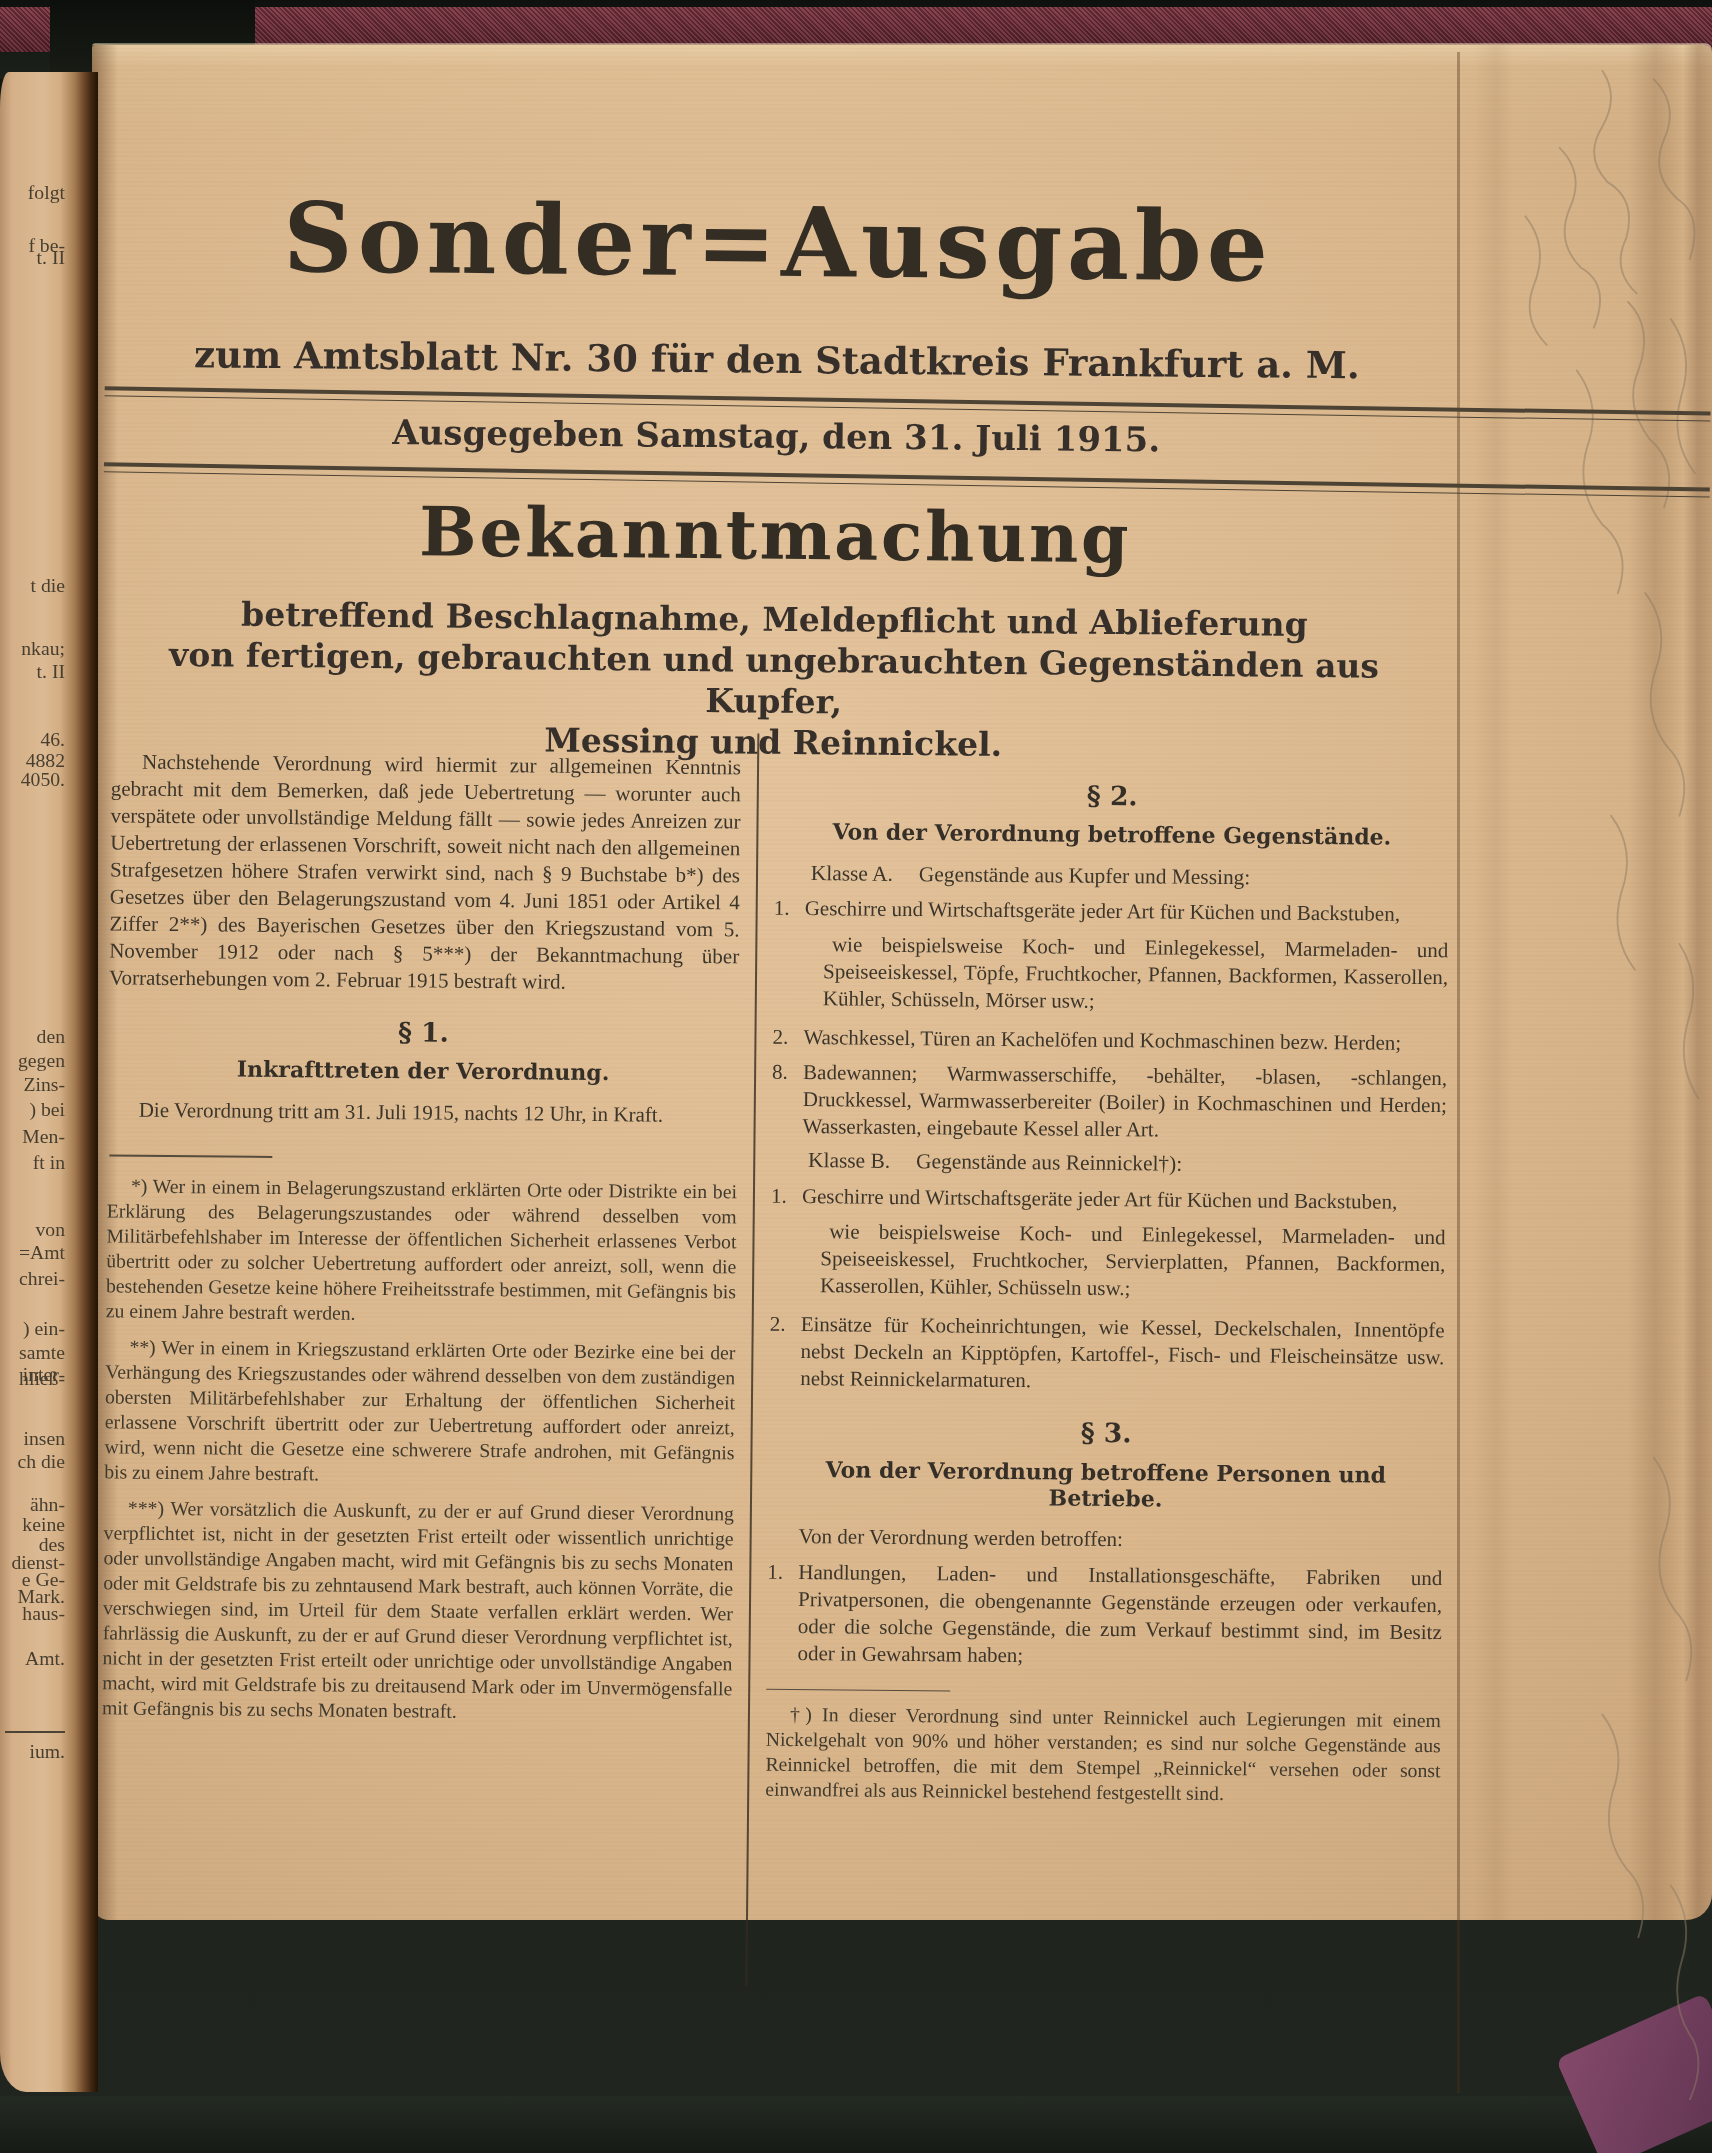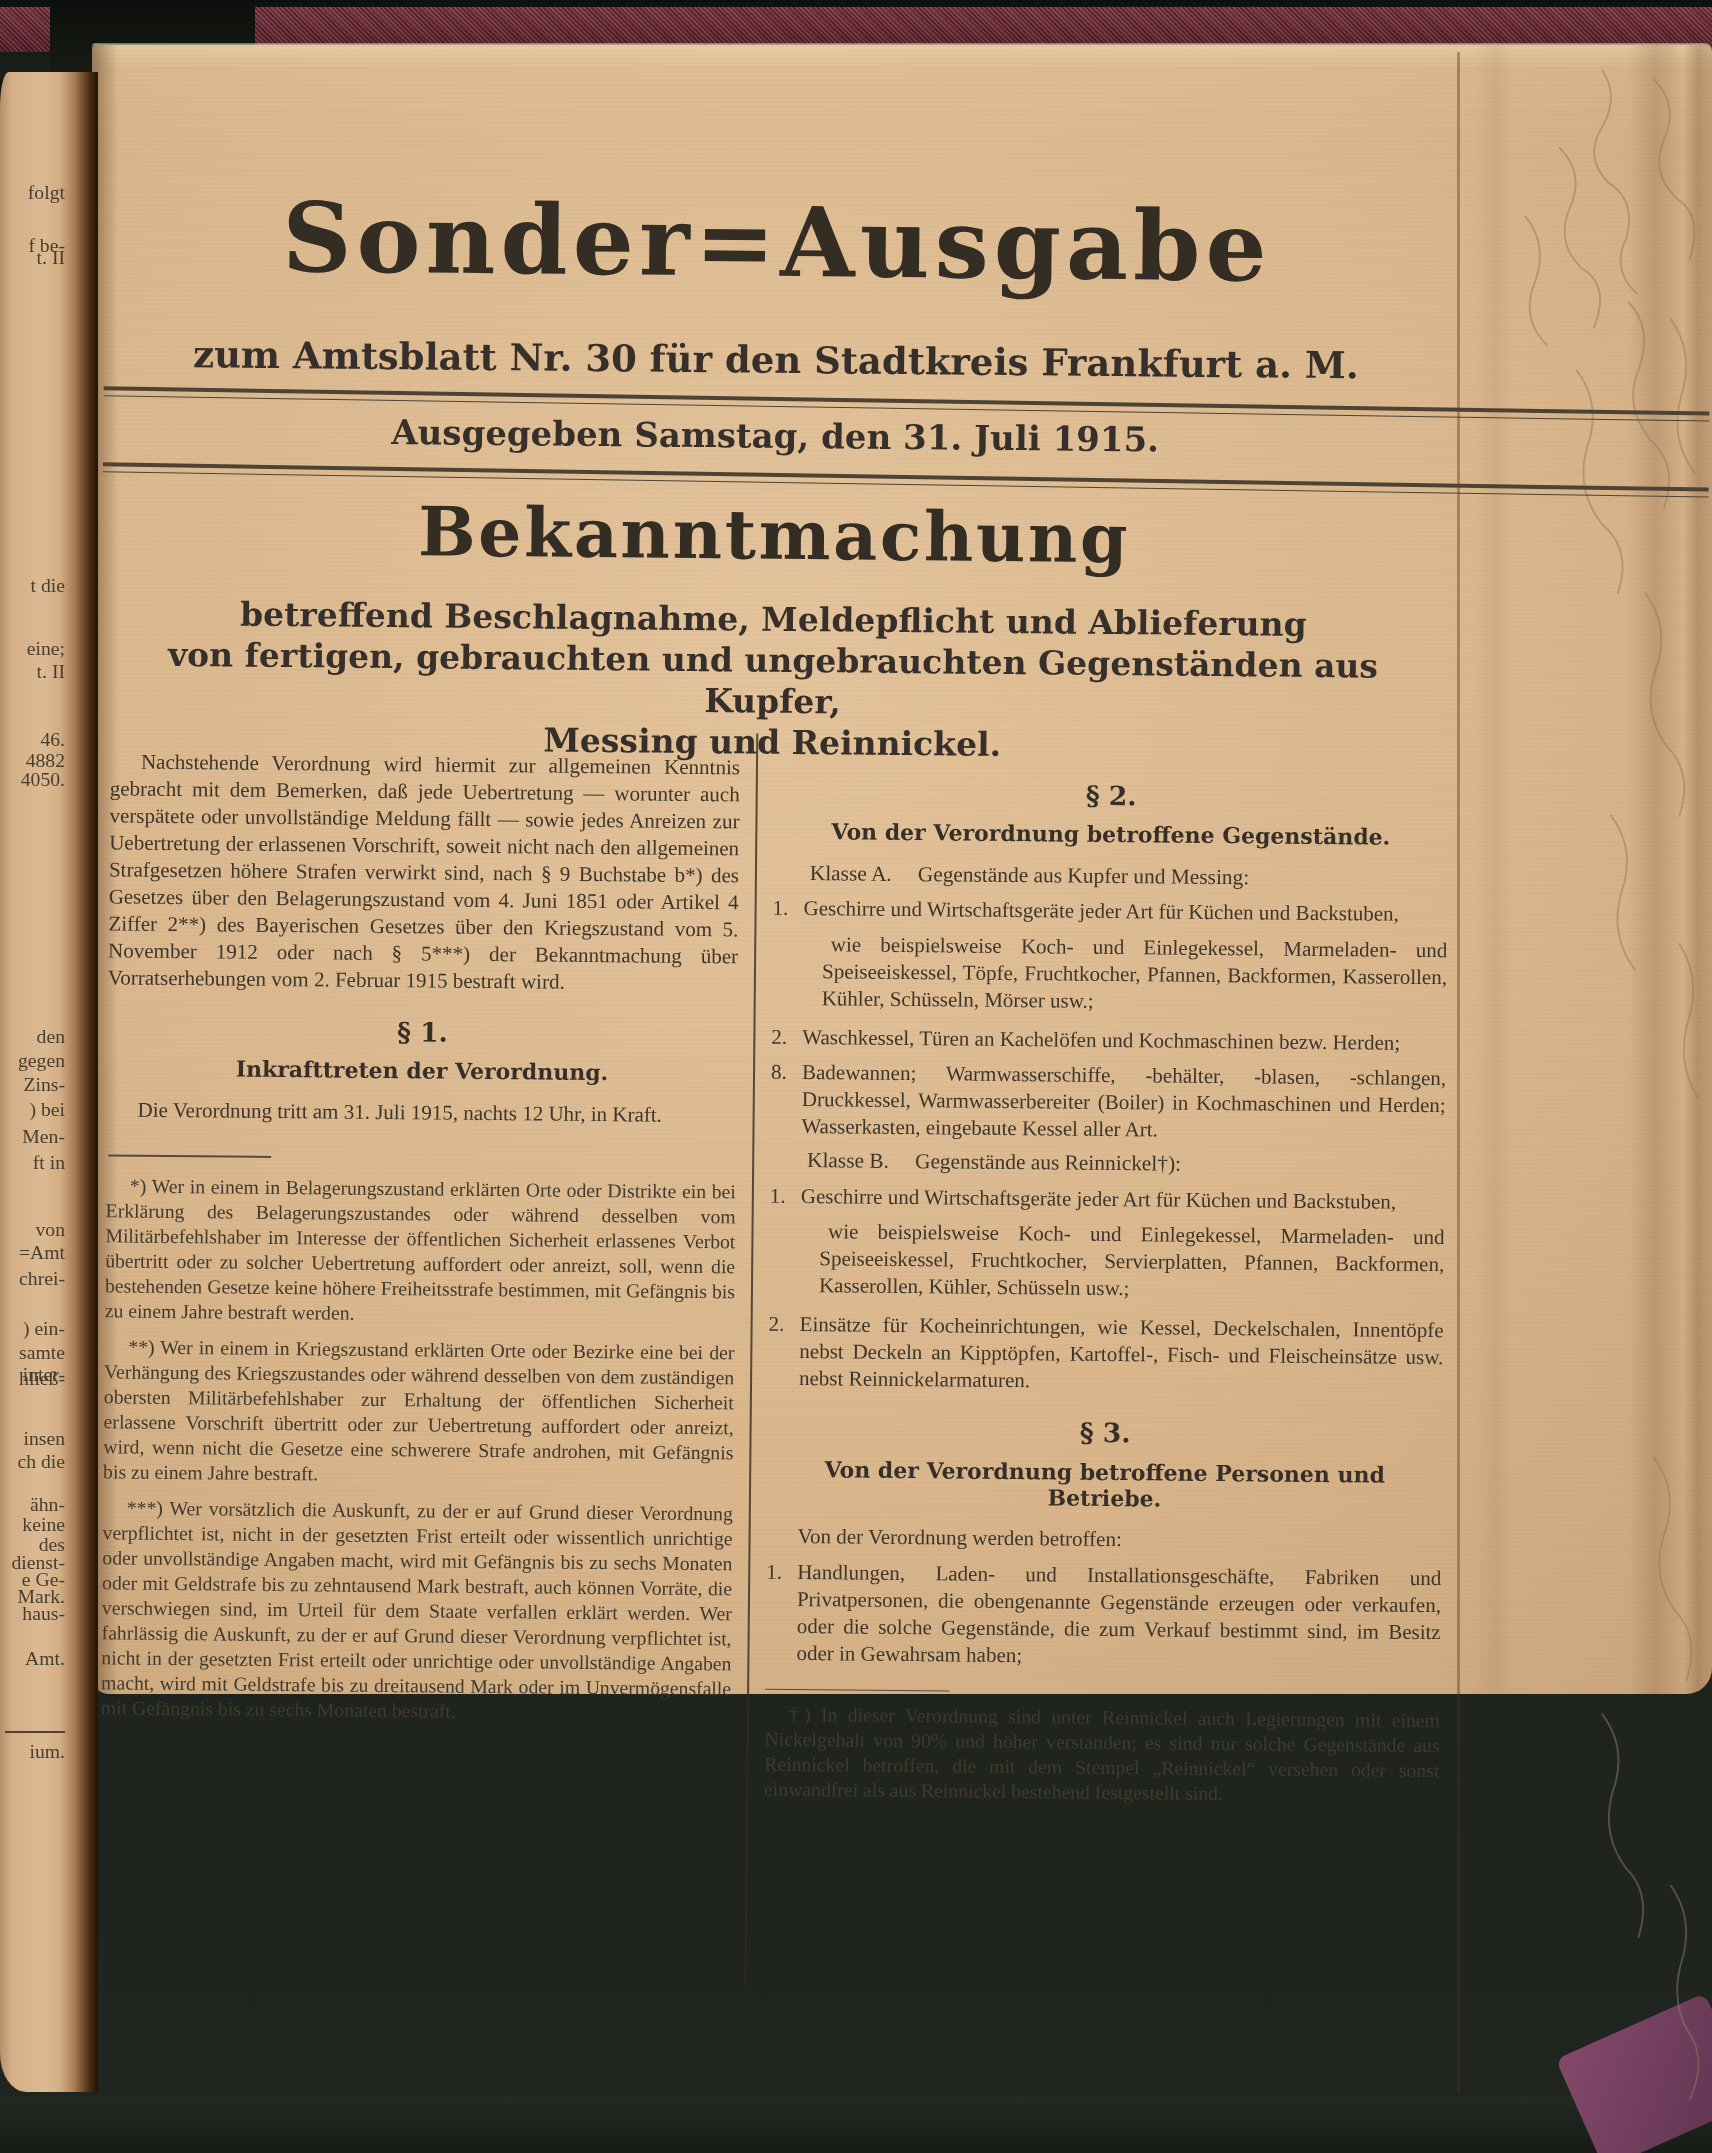--- a/index.html
+++ b/index.html
@@ -23,21 +23,21 @@
   
   .left-sliver{position:absolute;left:0;top:72px;width:98px;height:2020px;z-index:5;
       border-radius:8.6px 0 0 26px / 36px 0 0 39px;
       background:linear-gradient(90deg,#b6906a 0px,#d4af87 12px,#dcba93 43px,#d3ae84 60px,
                  #a87e54 74px,#6d4728 84px,#3b2510 92px,#221305 98px);}
   .frag{position:absolute;left:0;width:65px;text-align:right;white-space:nowrap;
         font-size:19.7px;line-height:21.4px;color:#473e2f;
         font-family:"Liberation Serif", serif;}
   .frag-rule{position:absolute;left:5.1px;width:60px;border-top:2.6px solid #4d4334;}
   
-  .main-page{position:absolute;left:92px;top:45px;width:1620px;height:1649px;z-index:2;
+  .main-page{position:absolute;left:92px;top:45px;width:1620px;height:1875px;z-index:2;
       border-radius:3.4px 6.8px 26px 17px;
       background:
         repeating-linear-gradient(0deg, rgba(125,88,48,.03) 0 1.7px, rgba(0,0,0,0) 1.7px 4.3px),
         linear-gradient(180deg, rgba(240,220,180,.55) 0px, rgba(230,202,158,.2) 22px, rgba(0,0,0,0) 94px),
         radial-gradient(ellipse at 42% 36%, #e4c49d 0%, #dab78d 55%, #cba67c 100%);
       box-shadow:0 -1.7px 0 rgba(248,232,195,.6);}
   .gutter-shadow{position:absolute;left:0;top:0;bottom:0;width:26px;
       background:linear-gradient(90deg, rgba(70,40,15,.45), rgba(70,40,15,0));}
   .fold-line{position:absolute;left:1365px;top:6.8px;height:2041px;width:2.6px;
       background:rgba(78,50,24,.38);}
@@ -99,21 +99,21 @@
   <div class="maroon-band"></div>
   <div class="band-gap"></div>
   <div class="cover-bottom"></div>
   <div class="purple-wedge"></div>
 
   <div class="left-sliver">
     <span class="frag" style="top:110px">folgt</span>
     <span class="frag" style="top:163px">f be-</span>
     <span class="frag" style="top:175px">t. II</span>
     <span class="frag" style="top:503px">t die</span>
-    <span class="frag" style="top:566px">eine;</span>
+    <span class="frag" style="top:566px">nkau;</span>
     <span class="frag" style="top:589px">t. II</span>
     <span class="frag" style="top:657px">46.</span>
     <span class="frag" style="top:678px">4882</span>
     <span class="frag" style="top:697px">4050.</span>
     <span class="frag" style="top:954px">den</span>
     <span class="frag" style="top:978px">gegen</span>
     <span class="frag" style="top:1002px">Zins-</span>
     <span class="frag" style="top:1027px">) bei</span>
     <span class="frag" style="top:1054px">Men-</span>
     <span class="frag" style="top:1080px">ft in</span>

